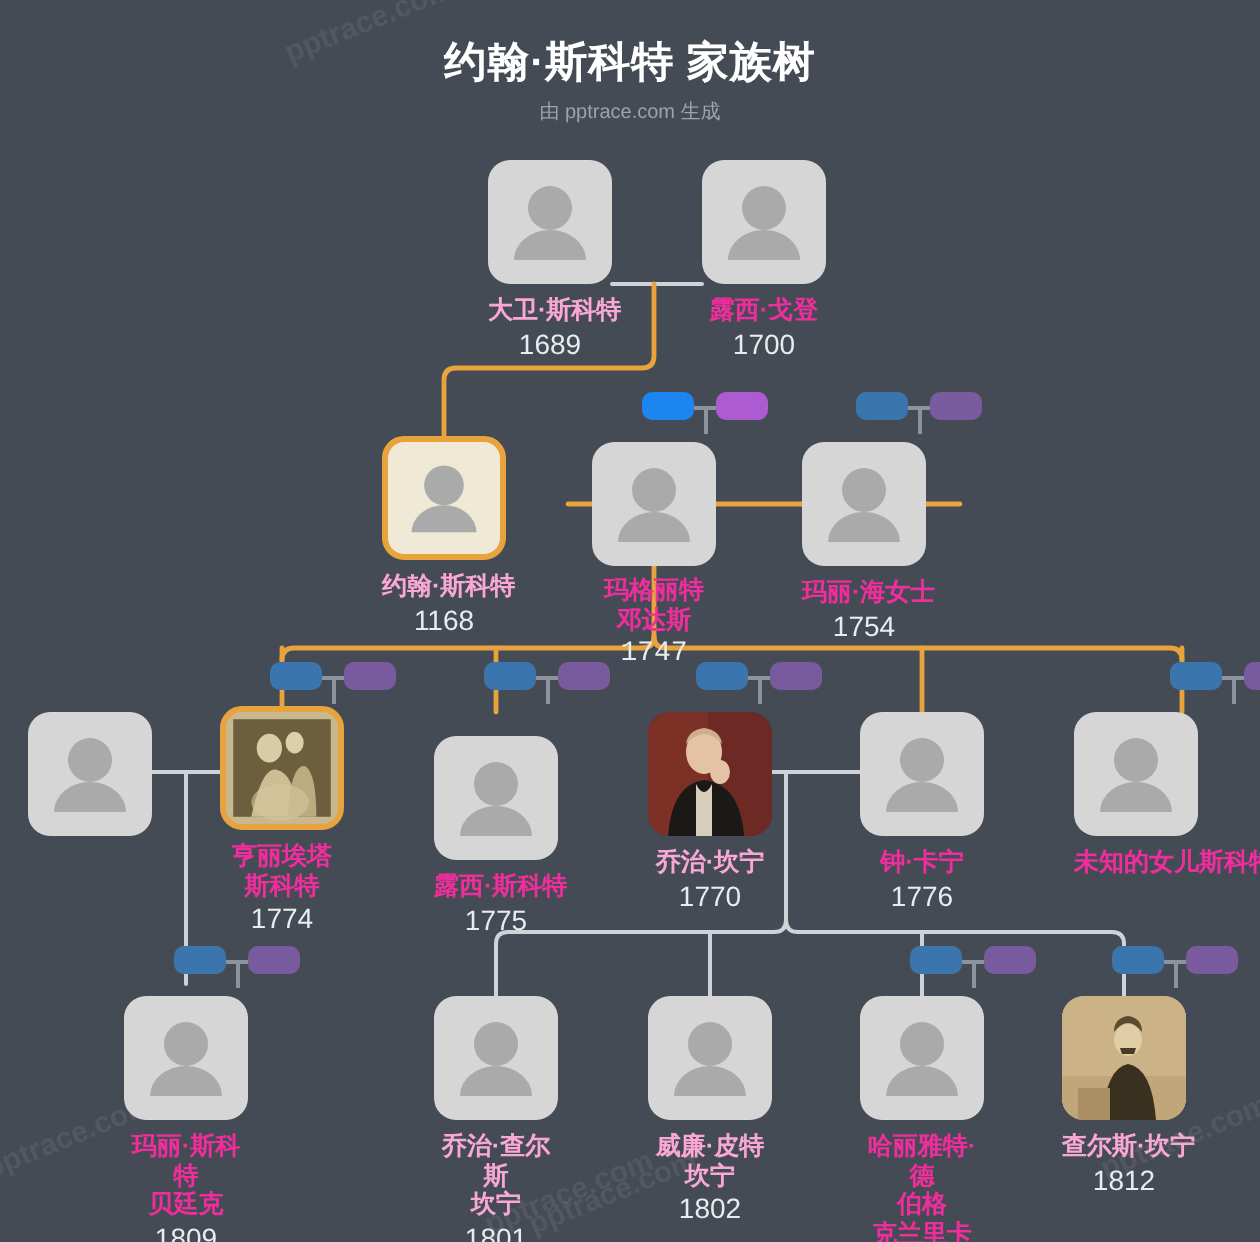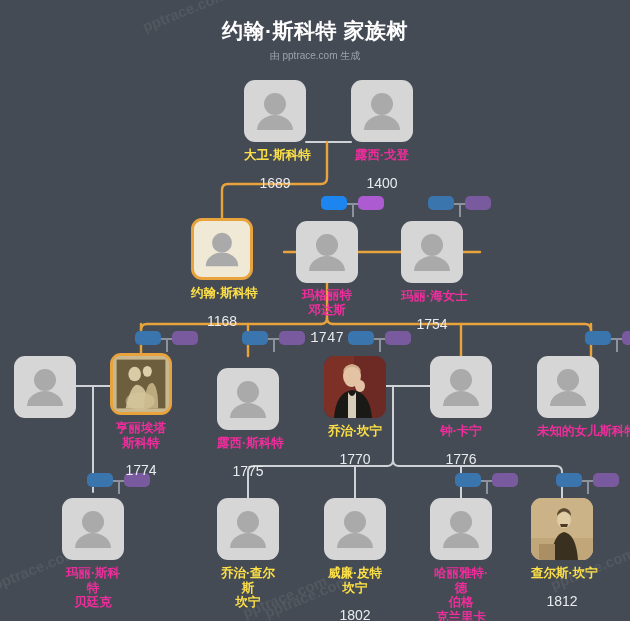--- a/index.html
+++ b/index.html
@@ -75,28 +75,28 @@
     left: 0; top: 0; right: 0; bottom: 0;
   }
   .label {
     margin-top: 6px;
     text-align: center;
     font-size: 12.5px;
     font-weight: bold;
     line-height: 14.5px;
     white-space: nowrap;
   }
-  .label.male   { color: #fde047; }
+  .label.male   { color: #f9a8d4; }
   .label.female { color: #ef2d9c; }
   .year {
     text-align: center;
     color: #e9ecef;
     font-size: 14px;
     line-height: 16px;
-    margin-top: 12px;
+    margin-top: 1px;
   }
   
   .badge-pair {
     position: absolute;
     height: 18px;
   }
   .badge {
     position: absolute;
     top: 0;
     width: 26px;
@@ -251,21 +251,21 @@
   </div>
 
   <div class="node" style="left:351px; top:80px;">
     <div class="card">
       <svg class="avatar" viewBox="0 0 62 62">
         <circle cx="31" cy="24" r="11" fill="#aaaaaa"></circle>
         <path d="M13,50 A18,15 0 0 1 49,50 Z" fill="#aaaaaa"></path>
       </svg>
     </div>
     <div class="label female">露西·戈登</div>
-    <div class="year">1400</div>
+    <div class="year">1700</div>
   </div>
 
   <div class="node" style="left:191px; top:218px;">
     <div class="card highlight">
       <svg class="avatar" viewBox="0 0 62 62">
         <circle cx="31" cy="24" r="11" fill="#aaaaaa"></circle>
         <path d="M13,50 A18,15 0 0 1 49,50 Z" fill="#aaaaaa"></path>
       </svg>
     </div>
     <div class="label male">约翰·斯科特</div>

